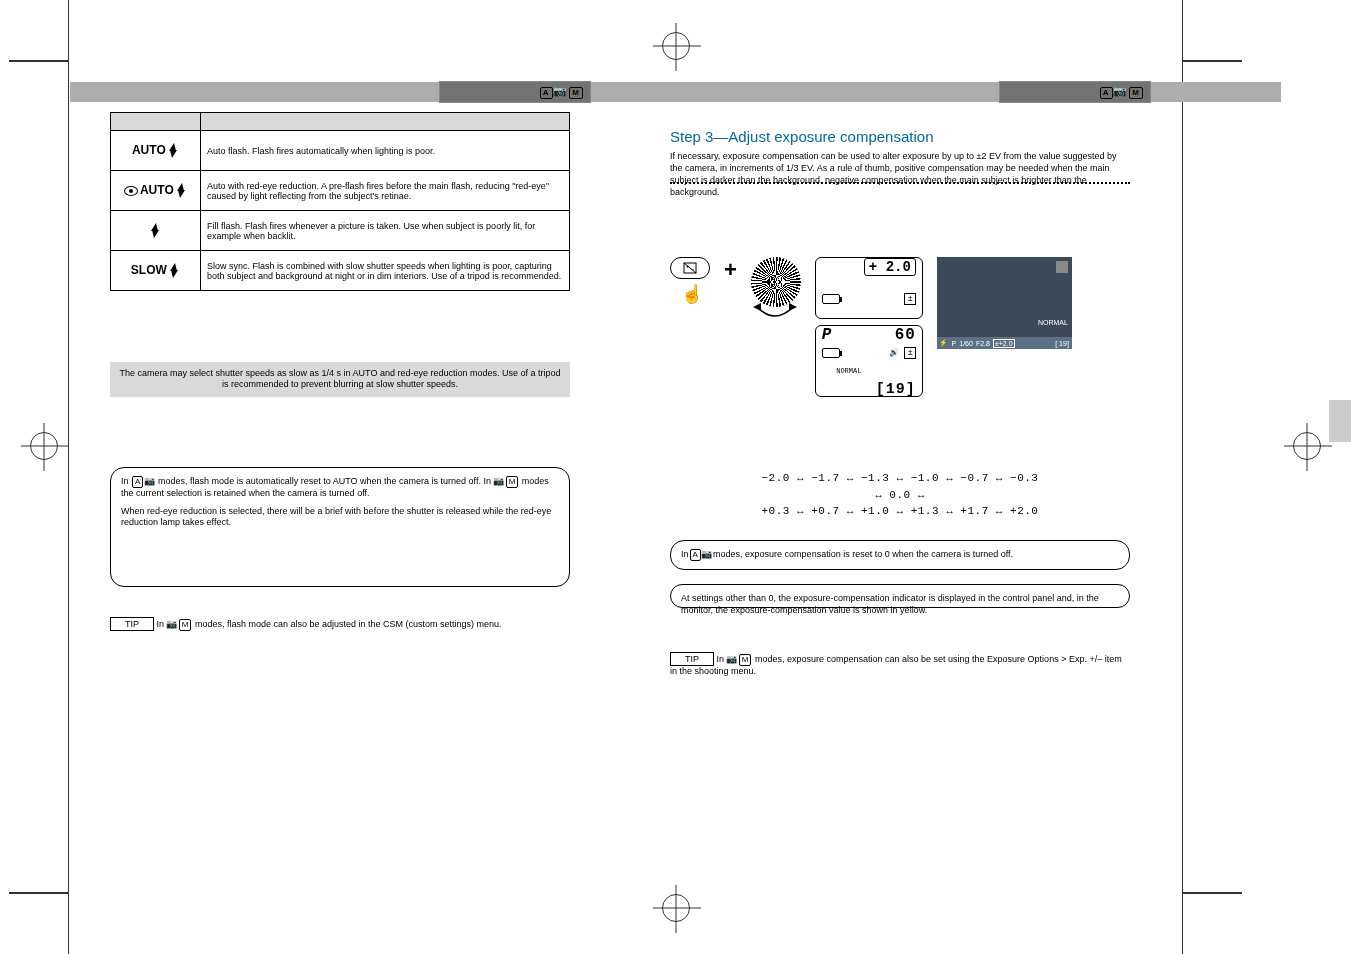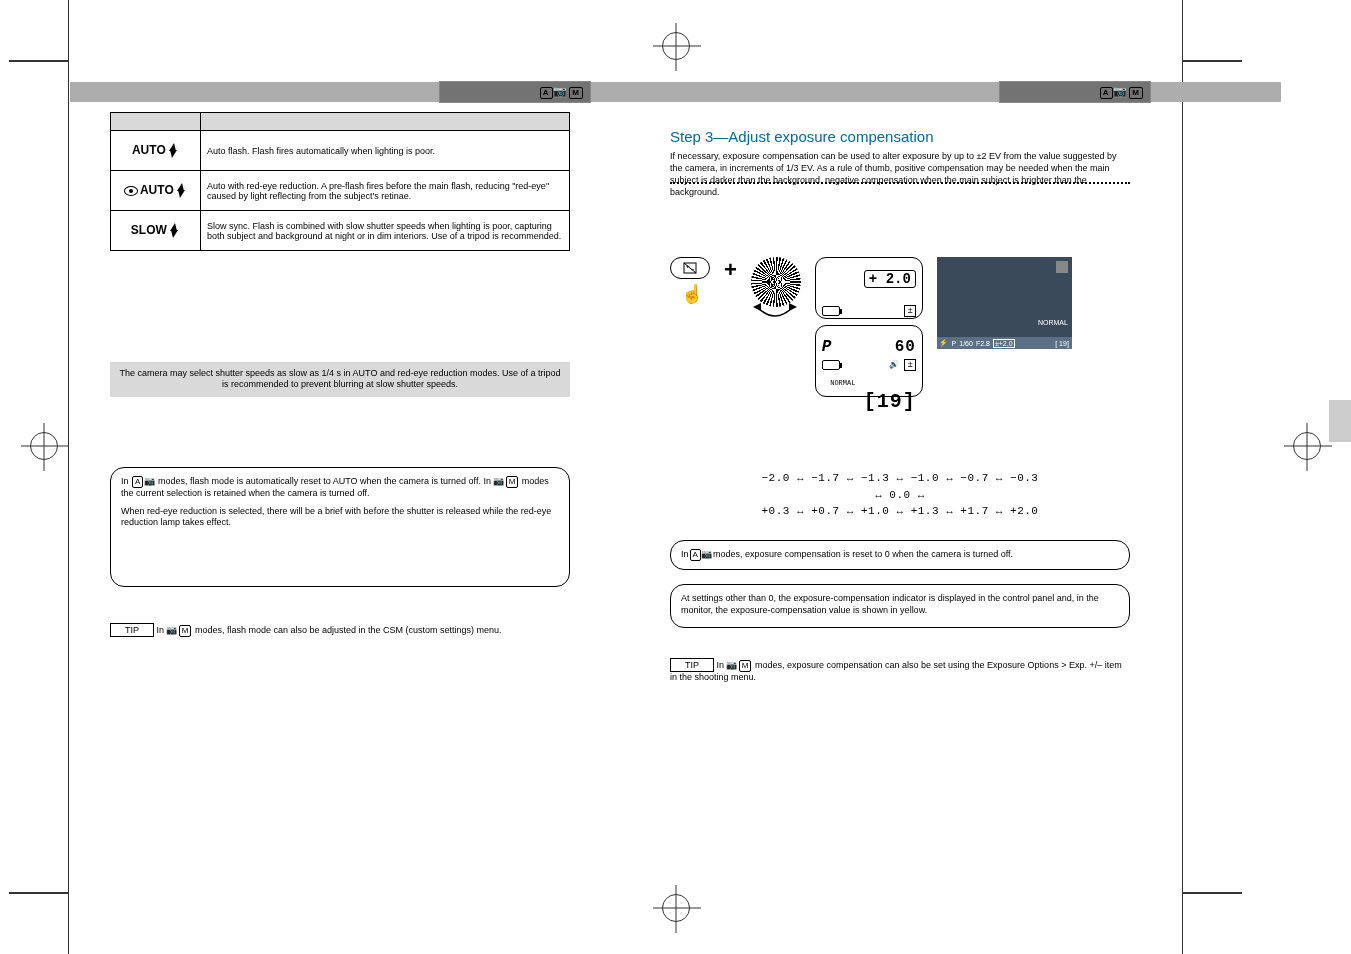--- a/index.html
+++ b/index.html
@@ -85,21 +85,21 @@
   }
   .gray-note {
     position: absolute; left: 30px; width: 460px; background: #d9d9d9;
     font-size: 9px; padding: 6px 8px; line-height: 1.25;
   }
   .round-box {
     position: absolute; left: 30px; width: 460px; border: 1px solid #000; border-radius: 14px;
     font-size: 9px; padding: 8px 10px; line-height: 1.3;
   }
   .tip {
-    position: absolute; left: 30px; width: 460px; font-size: 9px; margin-top: 6px;
+    position: absolute; left: 30px; width: 460px; font-size: 9px;
   }
   .tip-label {
     display: inline-block; border: 1px solid #000; padding: 1px 14px; font-size: 9px;
   }
   .heading2 {
     position: absolute; left: 30px; font-size: 15px; font-weight: normal; color: #0369a1;
   }
   .dotted { position: absolute; left: 30px; width: 460px; border-top: 2px dotted #000; height: 0; }
   .ev-button {
     width: 40px; height: 22px; border: 1.5px solid #000; border-radius: 11px;
@@ -114,22 +114,22 @@
   .dial {
     width: 50px; height: 50px; border-radius: 50%; background:
       repeating-conic-gradient(#000 0deg 4deg, #fff 4deg 8deg);
     position: relative;
   }
   .dial-arrow {
     position: absolute; width: 44px; height: 20px; left: 2px; bottom: -14px;
   }
   .dial-arrow svg { width: 100%; height: 100%; }
   .lcd-panel {
-    width: 108px; height: 62px; border: 1.5px solid #000; border-radius: 11px;
-    padding: 12px 6px; font-family: "Courier New", monospace; font-size: 11px;
+    width: 108px; height: 62px; border: 1.5px solid #000; border-radius: 6px;
+    padding: 0 6px; font-family: "Courier New", monospace; font-size: 11px;
     position: relative; background: #fff;
   }
   .lcd-row { display: flex; justify-content: space-between; align-items: center; height: 18px; }
   .lcd-bat { width: 18px; height: 10px; border: 1.2px solid #000; border-radius: 2px; position: relative; }
   .lcd-bat::after { content:""; position:absolute; right:-3px; top:2px; width:2px; height:5px; background:#000; }
   .lcd-big { font-size: 16px; font-weight: bold; letter-spacing: 1px; font-family: 'Courier New', monospace; }
   .lcd-box { border: 1.5px solid #000; border-radius: 3px; padding: 0 4px; font-size: 14px; font-weight: bold; }
   .lcd-ev { border: 1.2px solid #000; padding: 0 2px; font-size: 9px; }
   .screen {
     width: 135px; height: 92px; background: #3a4a5a; color: #fff; font-size: 8px;
@@ -190,20 +190,26 @@
         <td class="desc-col">Auto flash. Flash fires automatically when lighting is poor.</td>
       </tr>
       <tr>
         <td class="icon-col">
           <span class="eye-icon"></span><span>AUTO</span> <span class="bolt"></span>
         </td>
         <td class="desc-col">Auto with red-eye reduction. A pre-flash fires before the main flash, reducing "red-eye" caused by light reflecting from the subject's retinae.</td>
       </tr>
       <tr>
         <td class="icon-col">
+          <span class="bolt"></span>
+        </td>
+        <td class="desc-col">Fill flash. Flash fires whenever a picture is taken. Use when subject is poorly lit, for example when backlit.</td>
+      </tr>
+      <tr>
+        <td class="icon-col">
           <span>SLOW</span> <span class="bolt"></span>
         </td>
         <td class="desc-col">Slow sync. Flash is combined with slow shutter speeds when lighting is poor, capturing both subject and background at night or in dim interiors. Use of a tripod is recommended.</td>
       </tr>
     </tbody>
   </table>
 
   <div class="gray-note" style="top:280px;text-align:center;">
     <span>The camera may select shutter speeds as slow as 1/4 s in AUTO and red-eye reduction modes. Use of a tripod is recommended to prevent blurring at slow shutter speeds.</span>
   </div>
@@ -282,21 +288,21 @@
           <span class="lcd-big" style="font-style:italic;">P</span>
           <span class="lcd-big">60</span>
         </div>
         <div class="lcd-row">
           <span class="lcd-bat"></span>
           <span style="font-size:8px;">🔊 <span class="lcd-ev">±</span></span>
         </div>
         <div class="lcd-row">
           <span></span>
           <span style="font-size:7px;">NORMAL</span>
-          <span class="lcd-big" style="font-size:20px;margin-top:36px;">[<span>19</span>]</span>
+          <span class="lcd-big" style="font-size:15px;margin-top:36px;">[<span>19</span>]</span>
         </div>
       </div>
     </div>
 
     <div class="screen">
       <div class="s-icon"></div>
       <div style="position:absolute; right:4px; top:62px; font-size:7px;">NORMAL</div>
       <div class="bottom-strip">
         <span>⚡</span>
         <span>P</span>
@@ -314,21 +320,21 @@
     <div>+0.3 ↔ +0.7 ↔ +1.0 ↔ +1.3 ↔ +1.7 ↔ +2.0</div>
   </div>
 
   <div class="round-box" style="top:458px; height:30px; display:flex; align-items:center;">
     <span>In </span>
     <span class="mode-pill">A</span>
       <span>📷</span>
     <span> modes, exposure compensation is reset to 0 when the camera is turned off.</span>
   </div>
 
-  <div class="round-box" style="top:502px; height:44px;">
+  <div class="round-box" style="top:502px; height:24px;">
     <span>At settings other than 0, the exposure-compensation indicator is displayed in the control panel and, in the monitor, the exposure-compensation value is shown in yellow.</span>
   </div>
 
   <div class="tip" style="top:570px;">
     <span class="tip-label">TIP</span>
     <span>In </span>
     <span>📷</span><span class="mode-pill">M</span>
     <span> modes, exposure compensation can also be set using the Exposure Options &gt; Exp. +/– item in the shooting menu.</span>
   </div>
 </div>

